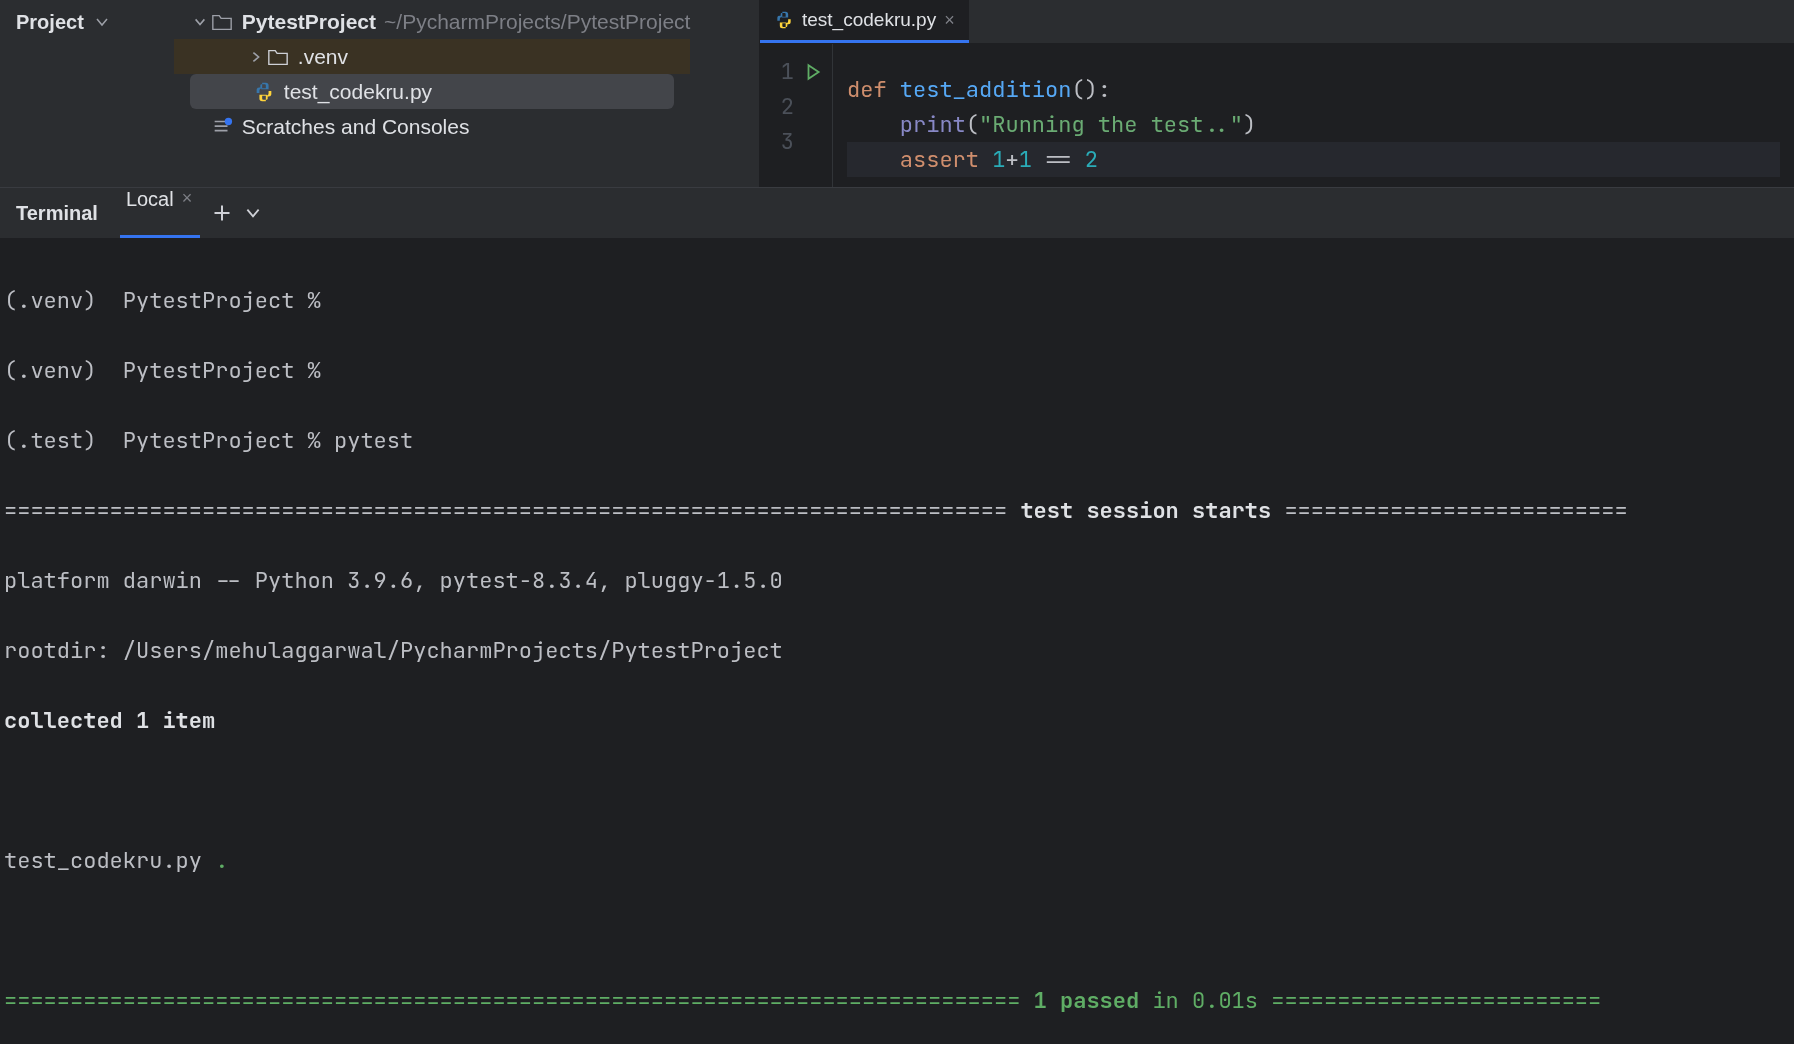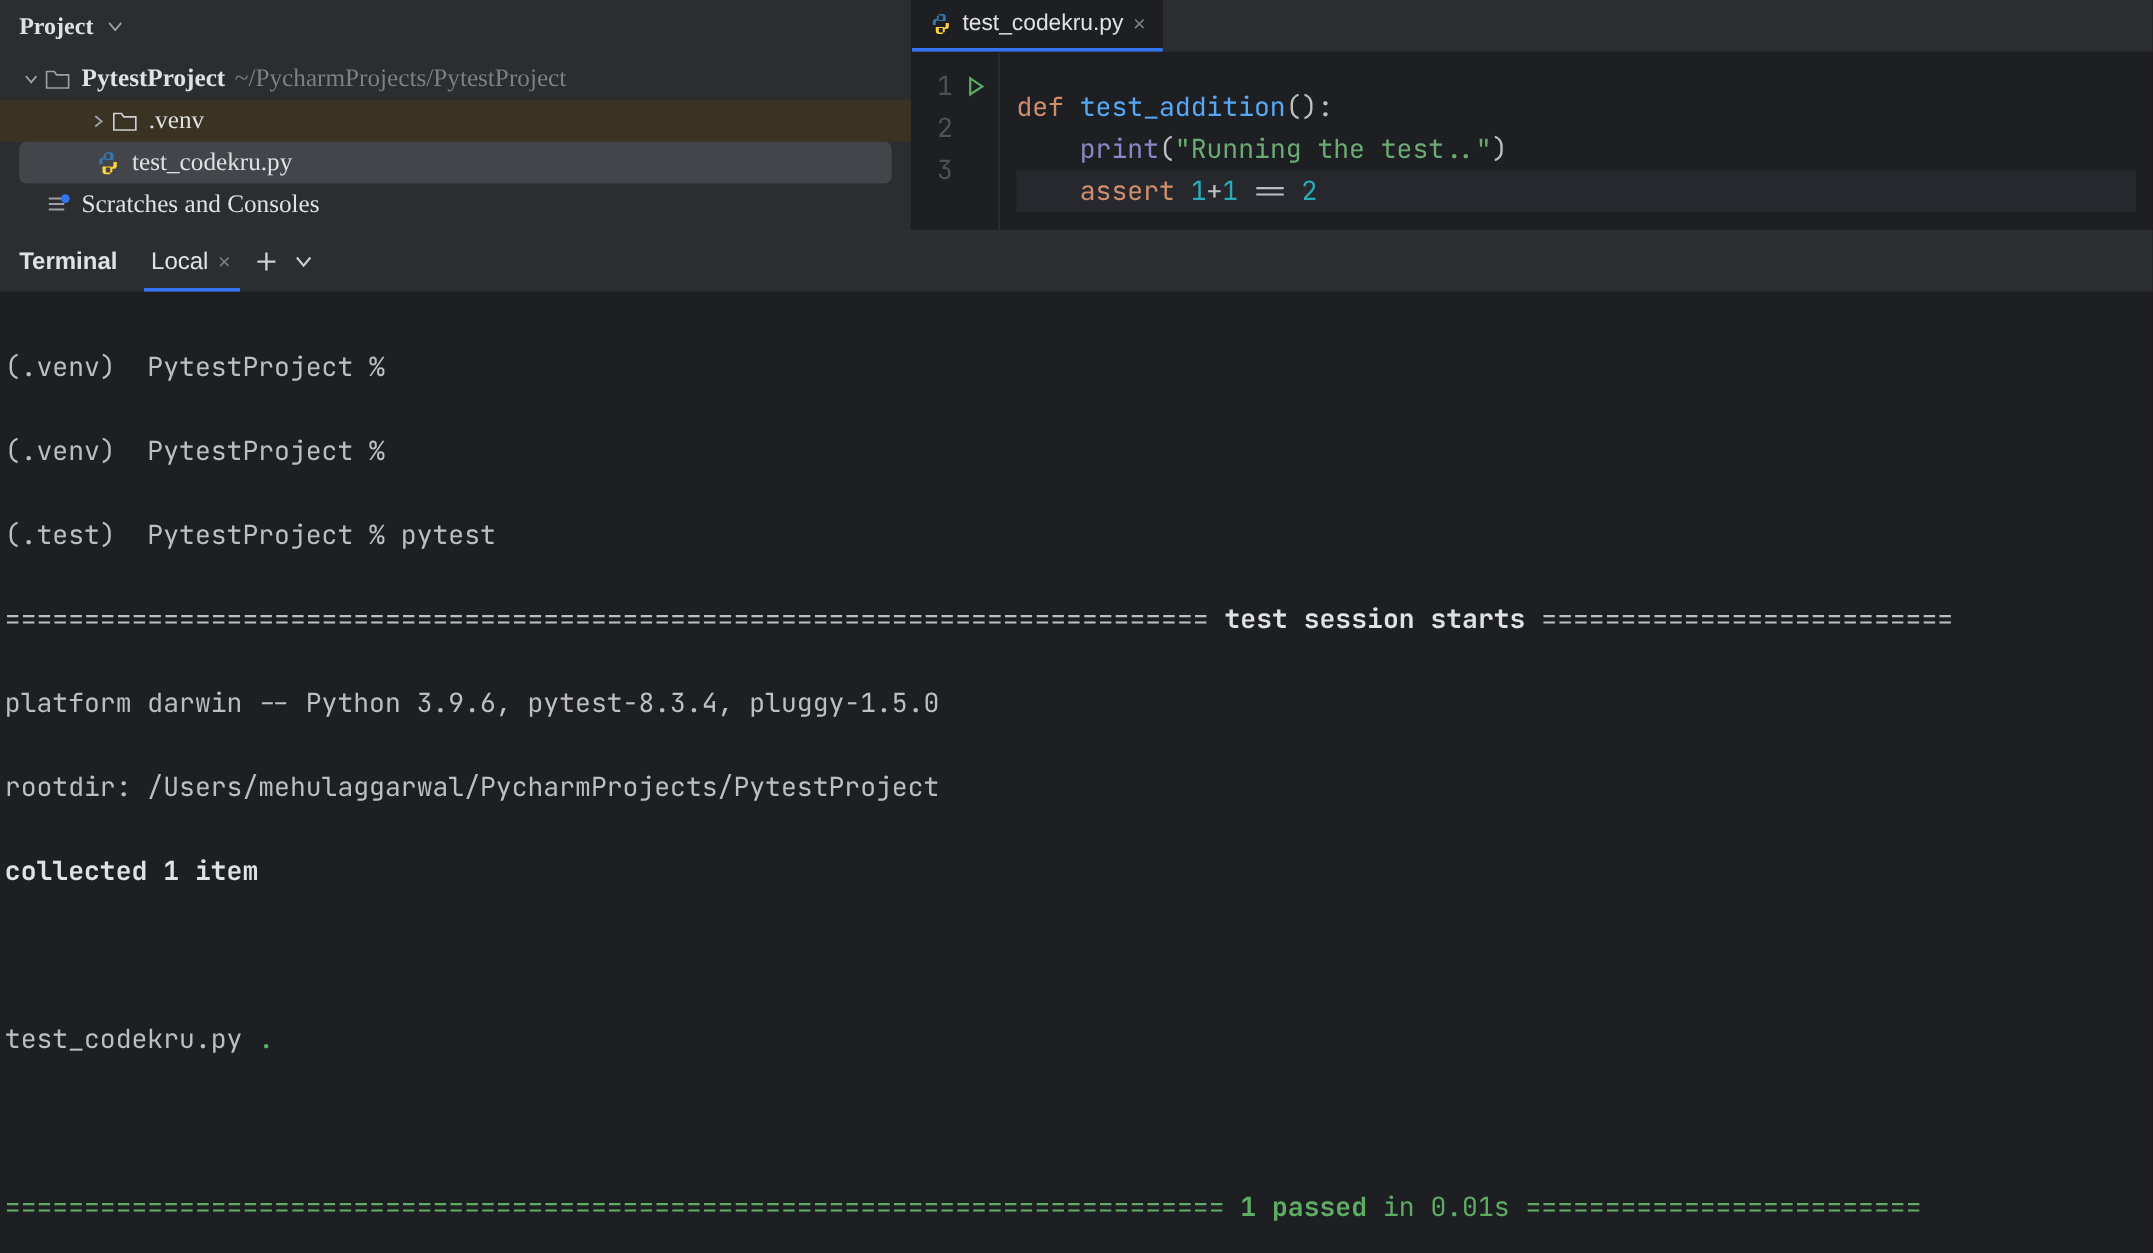--- a/index.html
+++ b/index.html
@@ -19,42 +19,42 @@
 }
 .top-section {
   display: flex;
   height: 310px;
 }
 .project-panel {
   width: 760px;
   background: #2b2d30;
   border-right: 1px solid #1e1f22;
   display: flex;
-  flex-direction: column;
-  font-family: Liberation Serif, serif;
+  flex-direction: row;
 }
 .project-header {
   display: flex;
   align-items: center;
   padding: 10px 16px;
   height: 44px;
 }
 .project-header-title {
   font-weight: 600;
   font-size: 20px;
   color: #dfe1e5;
   margin-right: 10px;
 }
 .chevron-icon {
   width: 16px;
   height: 16px;
 }
 .tree {
   font-size: 21px;
   padding: 4px 0;
+  margin-left: 48px;
 }
 .tree-row {
   display: flex;
   align-items: center;
   height: 35px;
   padding-left: 16px;
   cursor: pointer;
 }
 .tree-row.indent-1 { padding-left: 72px; }
 .tree-row.highlighted {
@@ -177,21 +177,21 @@
   padding: 0 16px;
   gap: 12px;
 }
 .terminal-title {
   font-weight: 600;
   font-size: 20px;
   color: #dfe1e5;
 }
 .terminal-tab {
   display: flex;
-  align-items: center;
+  align-items: flex-start;
   gap: 8px;
   padding: 0 8px 0 16px;
   height: 100%;
   position: relative;
 }
 .terminal-tab.active::after {
   content: "";
   position: absolute;
   bottom: 0;
   left: 10px;

